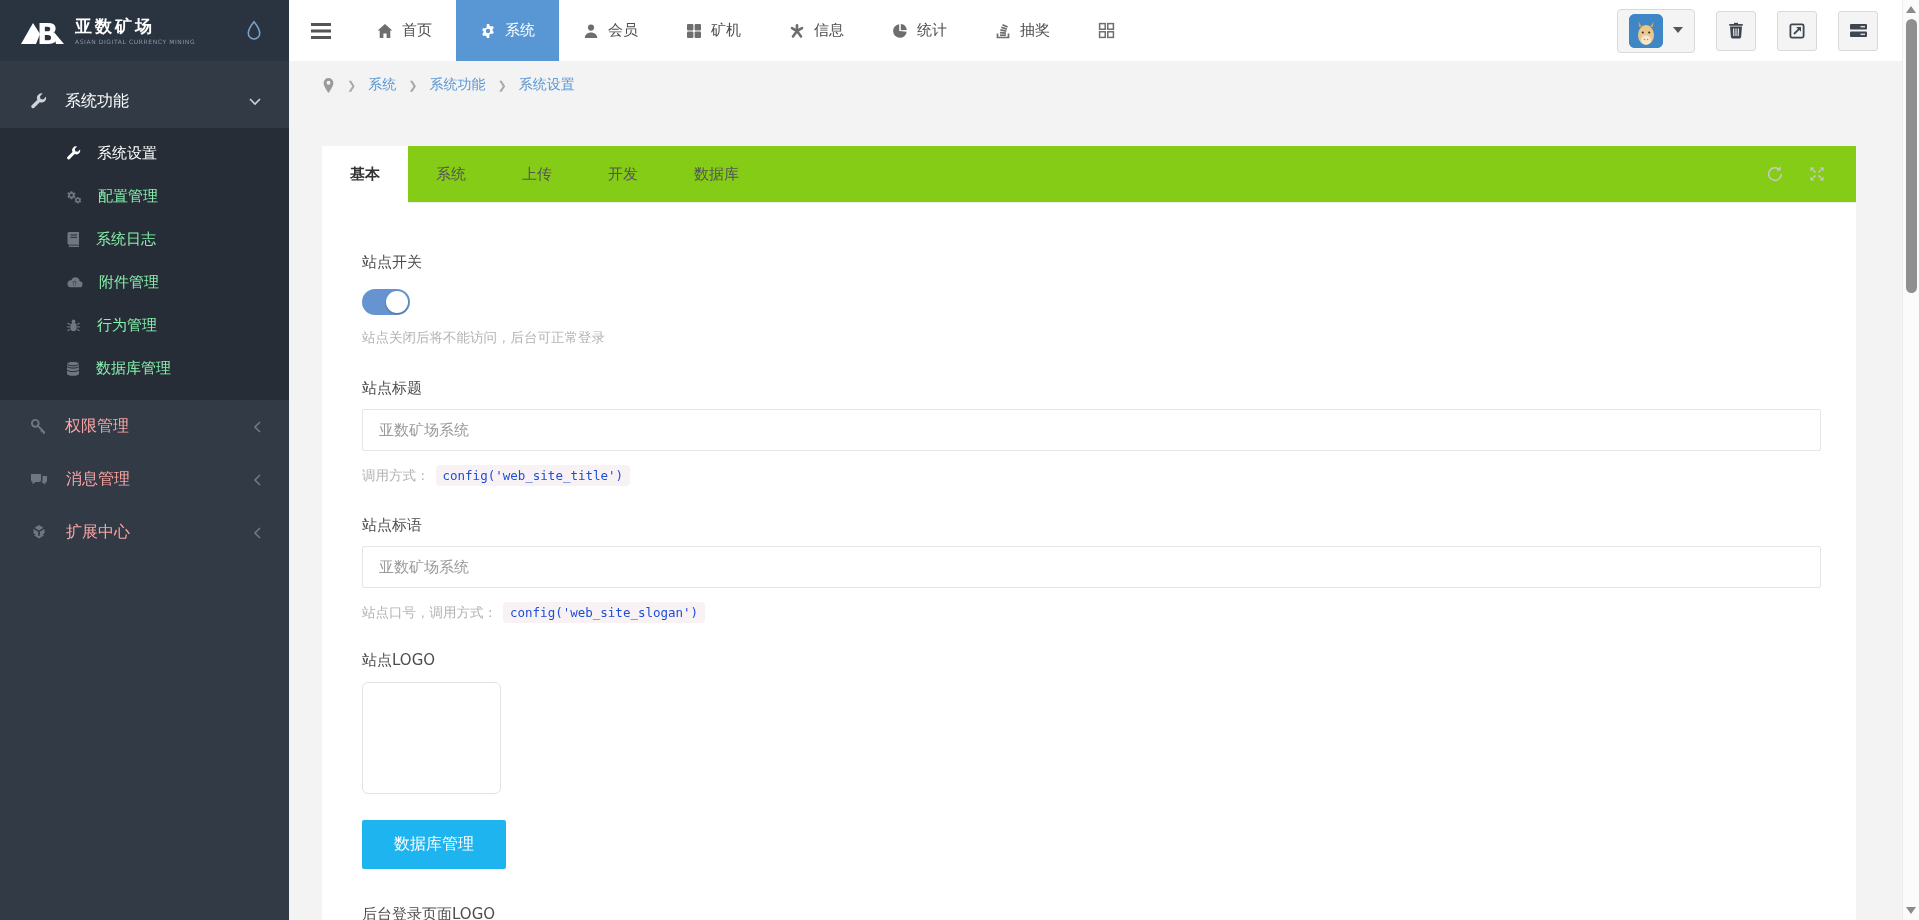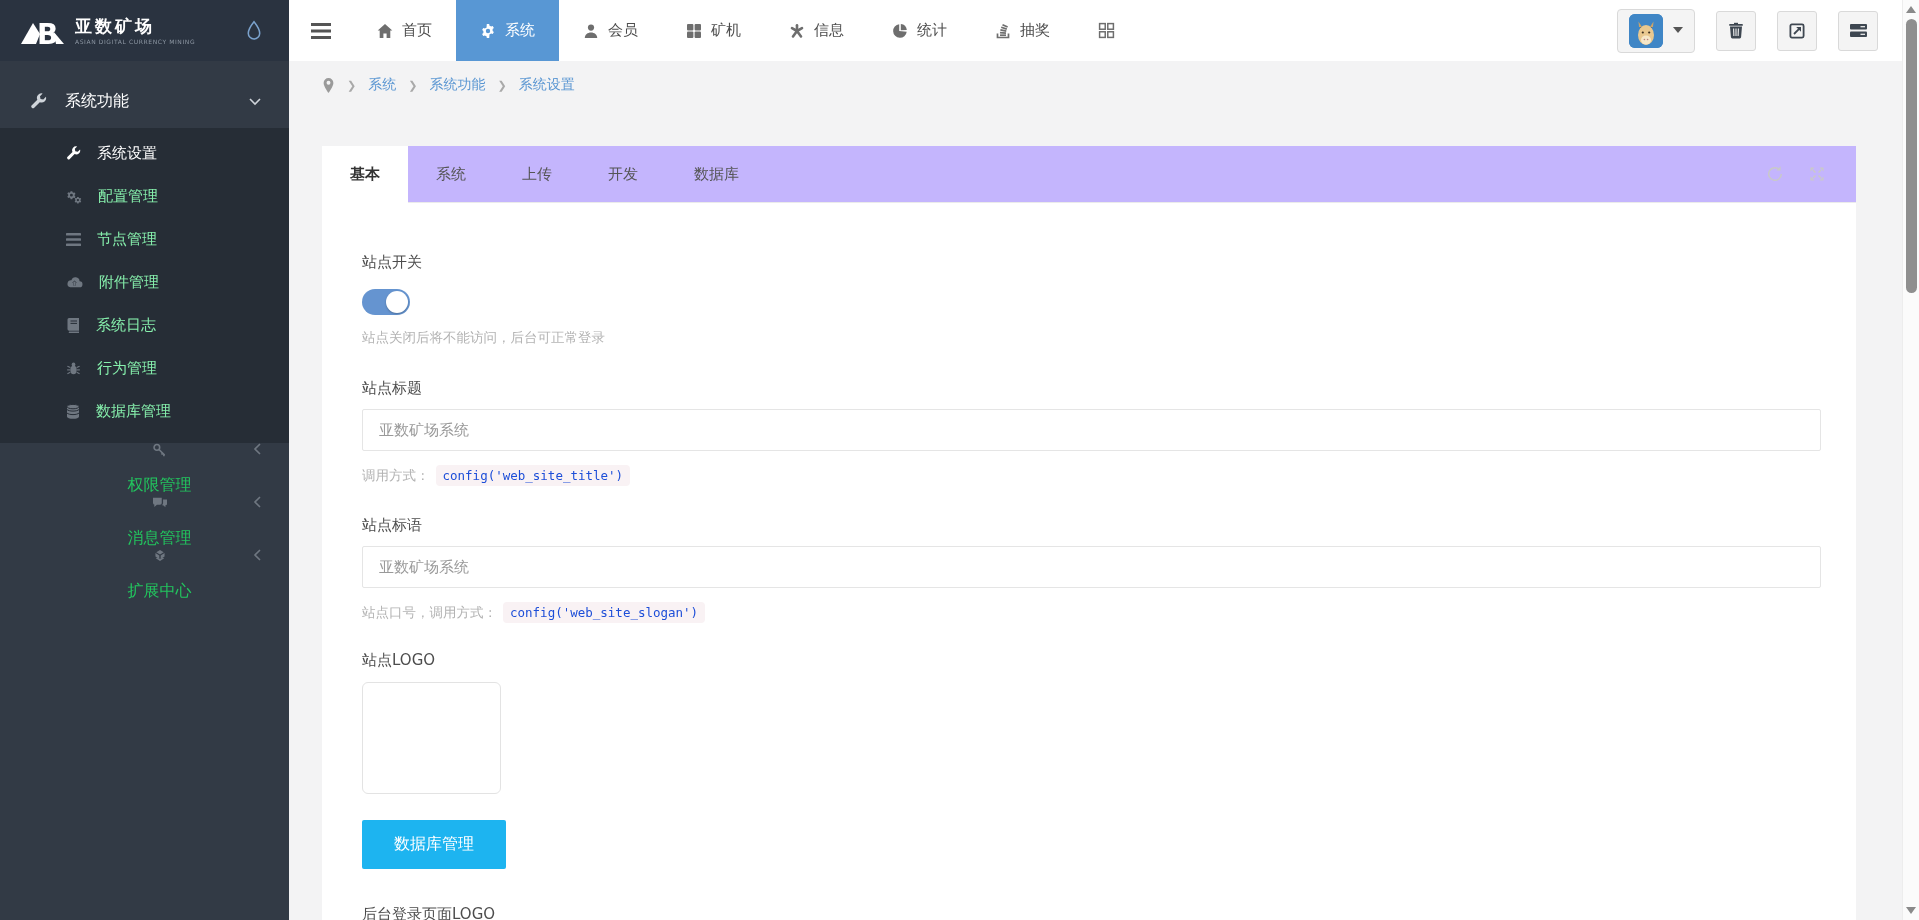--- a/index.html
+++ b/index.html
@@ -24,39 +24,39 @@
   .top-controls { margin-left:auto; display:flex; align-items:center; gap:21px; padding-right:41px; }
   .avatar-box { width:78px; height:44px; background:#f4f4f4; border:1px solid #d9d9d9; border-radius:4px;
     display:flex; align-items:center; justify-content:center; gap:10px; cursor:pointer; }
   .avatar { width:34px; height:34px; border-radius:6px; background:#3f86c6; overflow:hidden; flex:none; }
   .icon-btn { width:40px; height:40px; background:#f4f4f4; border:1px solid #d9d9d9; border-radius:3px;
     display:flex; align-items:center; justify-content:center; color:#3e4751; cursor:pointer; }
 
   
   .sidebar { position:absolute; top:61px; left:0; width:289px; bottom:0; background:#323a45; padding-top:14px; z-index:20; }
   .side-header { height:53px; display:flex; align-items:center; padding-left:30px; gap:18px; font-size:16px; color:#fff; position:relative; cursor:pointer; }
-  .side-header.collapsed { color:#22c55e;flex-direction:column; }
+  .side-header.collapsed { color:#fca5a5; }
   .side-header .chev { position:absolute; right:28px; color:#6f7781; }
   .side-header svg { color:#cfd4da; }
   .side-header.collapsed svg { color:#6f7781; }
   .submenu { background:#262d36; padding:4px 0 10px; }
   .sub-item { height:43px; display:flex; align-items:center; padding-left:66px; gap:16px; font-size:15px; color:#86efac; cursor:pointer; }
   .sub-item svg { color:#6f7781; }
   .sub-item.active { color:#fff; }
   .sub-item.active svg { color:#fff; }
 
   
   .content { position:absolute; top:61px; left:289px; right:0; bottom:0; background:#f3f3f4; }
   .breadcrumb { display:flex; align-items:center; gap:12px; padding:15px 0 0 33px; font-size:14px; }
   .breadcrumb .sep { color:#a9a9a9; font-size:11px; }
   .breadcrumb a { color:#5a96d2; text-decoration:none; cursor:pointer; }
   .breadcrumb svg { color:#9a9a9a; }
 
   .panel { position:absolute; top:85px; left:33px; width:1534px; height:860px; background:#fff; }
-  .tabstrip { height:57px; background:#c4b5fd; border-bottom:1px solid #ebebeb; display:flex; }
+  .tabstrip { height:57px; background:#84cc16; border-bottom:1px solid #ebebeb; display:flex; }
   .tab { padding:0 28px; display:flex; align-items:center; font-size:15px; color:#555; cursor:pointer; }
   .tab.active { background:#fff; color:#333; font-weight:bold; margin-bottom:-1px; border-bottom:1px solid #fff; }
   .tab-actions { margin-left:auto; display:flex; align-items:center; gap:24px; padding-right:30px; color:#c9c9c9; }
   .tab-actions .t-icon { cursor:pointer; display:flex; }
 
   .form { padding:26px 35px 0 40px; }
   .f-label { font-size:15px; font-weight:normal; color:#4c4c4c;margin-top:24px; }
   .help { margin-top:14px; font-size:13.5px; color:#b3b3b3; display:flex; align-items:center; gap:6px; }
   .code-chip { background:#f9f2f4; color:#1d4ed8; font-family:"DejaVu Sans Mono","Liberation Mono",monospace;
     font-size:12.5px; padding:3px 7px; border-radius:4px; }
@@ -254,45 +254,37 @@
       <span>系统设置</span>
     </div>
     <div class="sub-item">
       <svg width="16" height="15" viewBox="0 0 18 16" fill="currentColor">
           <path fill-rule="evenodd" d="M5.1 2h2l.25 1.3c.4.1.8.3 1.1.6l1.3-.45.95 1.6-1 .9a4 4 0 010 1.3l1 .9-.95 1.6-1.3-.45c-.3.3-.7.5-1.1.6L7.1 11h-2l-.25-1.3a4 4 0 01-1.1-.6l-1.3.45L1.5 8l1-.9a4 4 0 010-1.3l-1-.9.95-1.6 1.3.45c.3-.3.7-.5 1.1-.6zM6.1 8.1a1.6 1.6 0 100-3.2 1.6 1.6 0 000 3.2z"></path>
           <path fill-rule="evenodd" d="M12.6 8.5h1.6l.2 1c.3.1.6.25.9.5l1-.37.8 1.3-.8.75a3.2 3.2 0 010 1l.8.75-.8 1.3-1-.37a3 3 0 01-.9.5l-.2 1h-1.6l-.2-1a3 3 0 01-.9-.5l-1 .37-.8-1.3.8-.75a3.2 3.2 0 010-1l-.8-.75.8-1.3 1 .37c.3-.25.6-.4.9-.5zm.8 4.8a1.3 1.3 0 100-2.6 1.3 1.3 0 000 2.6z"></path>
         </svg>
       <span>配置管理</span>
     </div>
     <div class="sub-item">
-      <svg width="15" height="13" viewBox="0 0 15 13" fill="currentColor">
-          <rect y="0" width="15" height="2.6" rx=".6"></rect>
-          <rect y="5.2" width="15" height="2.6" rx=".6"></rect>
-          <rect y="10.4" width="15" height="2.6" rx=".6"></rect>
-        </svg>
-      <span>节点管理</span>
-    </div>
-    <div class="sub-item">
-      <svg width="17" height="13" viewBox="0 0 17 13" fill="currentColor">
-          <path d="M13.6 5.2a4.2 4.2 0 00-8.2-1A3.6 3.6 0 004.3 11.3h9a3 3 0 00.3-6.1z"></path>
-          <path d="M8.5 4.5l2.3 2.6H9.4v2.6H7.6V7.1H6.2z" fill="#262d36"></path>
-          <path d="M8.5 5.2l1.6 1.9h-1v2.6H7.9V7.1h-1z" fill="#6f7781"></path>
-        </svg>
-      <span>附件管理</span>
-    </div>
-    <div class="sub-item">
       <svg width="14" height="15" viewBox="0 0 14 15" fill="currentColor">
           <path d="M3 0h10v12.8H3.2A1.7 1.7 0 011.5 11V1.5A1.5 1.5 0 013 0z"></path>
           <path d="M3.2 13.5H13V15H3.2a1.7 1.7 0 01-.6-.1z"></path>
           <g stroke="#262d36" stroke-width="1">
             <line x1="4.5" y1="3" x2="11" y2="3"></line>
             <line x1="4.5" y1="5.4" x2="11" y2="5.4"></line>
           </g>
         </svg>
       <span>系统日志</span>
+    </div>
+    <div class="sub-item">
+      <svg width="17" height="13" viewBox="0 0 17 13" fill="currentColor">
+          <path d="M13.6 5.2a4.2 4.2 0 00-8.2-1A3.6 3.6 0 004.3 11.3h9a3 3 0 00.3-6.1z"></path>
+          <path d="M8.5 4.5l2.3 2.6H9.4v2.6H7.6V7.1H6.2z" fill="#262d36"></path>
+          <path d="M8.5 5.2l1.6 1.9h-1v2.6H7.9V7.1h-1z" fill="#6f7781"></path>
+        </svg>
+      <span>附件管理</span>
     </div>
     <div class="sub-item">
       <svg width="15" height="15" viewBox="0 0 16 16">
           <ellipse cx="8" cy="9.5" rx="3.4" ry="4.5" fill="currentColor"></ellipse>
           <circle cx="8" cy="3.6" r="2" fill="currentColor"></circle>
           <g stroke="currentColor" stroke-width="1.2" fill="none">
             <line x1="4.6" y1="7" x2="1.5" y2="5.5"></line>
             <line x1="4.6" y1="9.5" x2="1.2" y2="9.5"></line>
             <line x1="4.6" y1="12" x2="1.5" y2="13.5"></line>
             <line x1="11.4" y1="7" x2="14.5" y2="5.5"></line>

